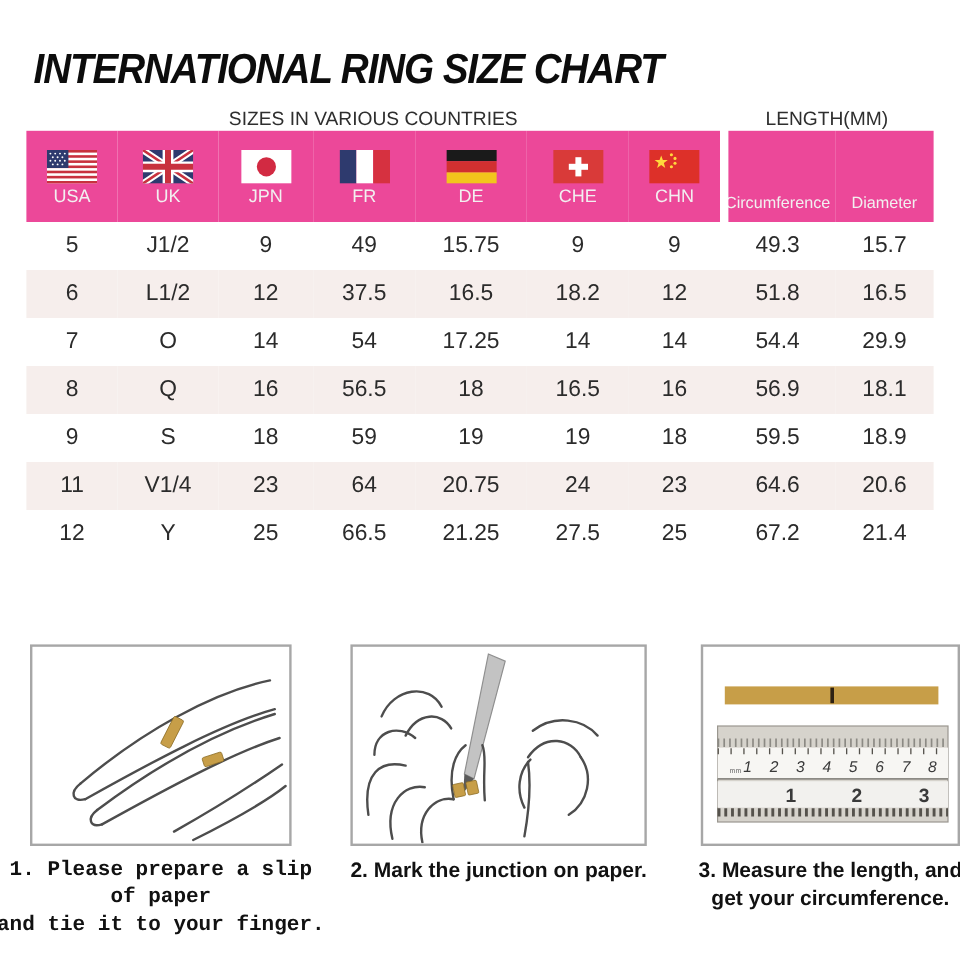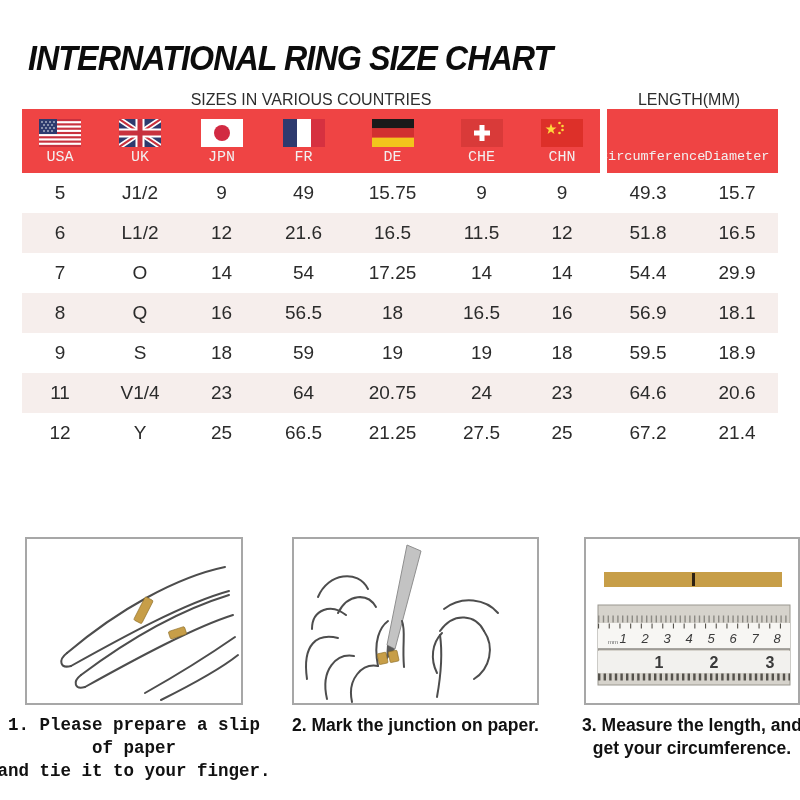--- a/index.html
+++ b/index.html
@@ -12,21 +12,21 @@
   .page-title{
     position:absolute;left:28px;top:38px;margin:0;
     font-size:35px;font-weight:bold;font-style:italic;
     letter-spacing:-1px;white-space:nowrap;color:#0c0c0c;
     transform:scaleX(0.92);transform-origin:left center;
   }
   
   .table-wrap{position:absolute;left:22px;top:91px;width:756px;}
   table.ring-table{border-collapse:separate;border-spacing:0;width:756px;table-layout:fixed;}
   .ring-table th,.ring-table td{padding:0;text-align:center;font-weight:normal;}
-  .flags-row th{background:#ef4444;height:64px;vertical-align:middle;font-family:Liberation Mono, monospace;}
+  .flags-row th{background:#ec4899;height:76px;vertical-align:middle;}
   .flags-row .flag{display:block;margin:2px auto 3px auto;width:42px;height:28px;}
   .flags-row .code{font-size:15px;color:#f2f0f0;line-height:1;}
   .flags-row th.len-col{vertical-align:bottom;}
   .flags-row th.len-col .len-label{display:block;font-size:13.5px;color:#f2f0f0;padding-bottom:9px;text-align:center;}
   .ring-table tbody td{height:40px;font-size:19px;color:#2b2b2b;}
   .ring-table tbody tr:nth-child(even) td{background:#f6eeec;}
   .header-divider{
     position:absolute;left:578px;top:0;width:7px;height:103px;background:#ffffff;
   }
   
@@ -175,23 +175,23 @@
           <td>15.75</td>
           <td>9</td>
           <td>9</td>
           <td>49.3</td>
           <td>15.7</td>
         </tr>
         <tr>
           <td>6</td>
           <td>L1/2</td>
           <td>12</td>
-          <td>21.6</td>
+          <td>37.5</td>
           <td>16.5</td>
-          <td>11.5</td>
+          <td>18.2</td>
           <td>12</td>
           <td>51.8</td>
           <td>16.5</td>
         </tr>
         <tr>
           <td>7</td>
           <td>O</td>
           <td>14</td>
           <td>54</td>
           <td>17.25</td>

